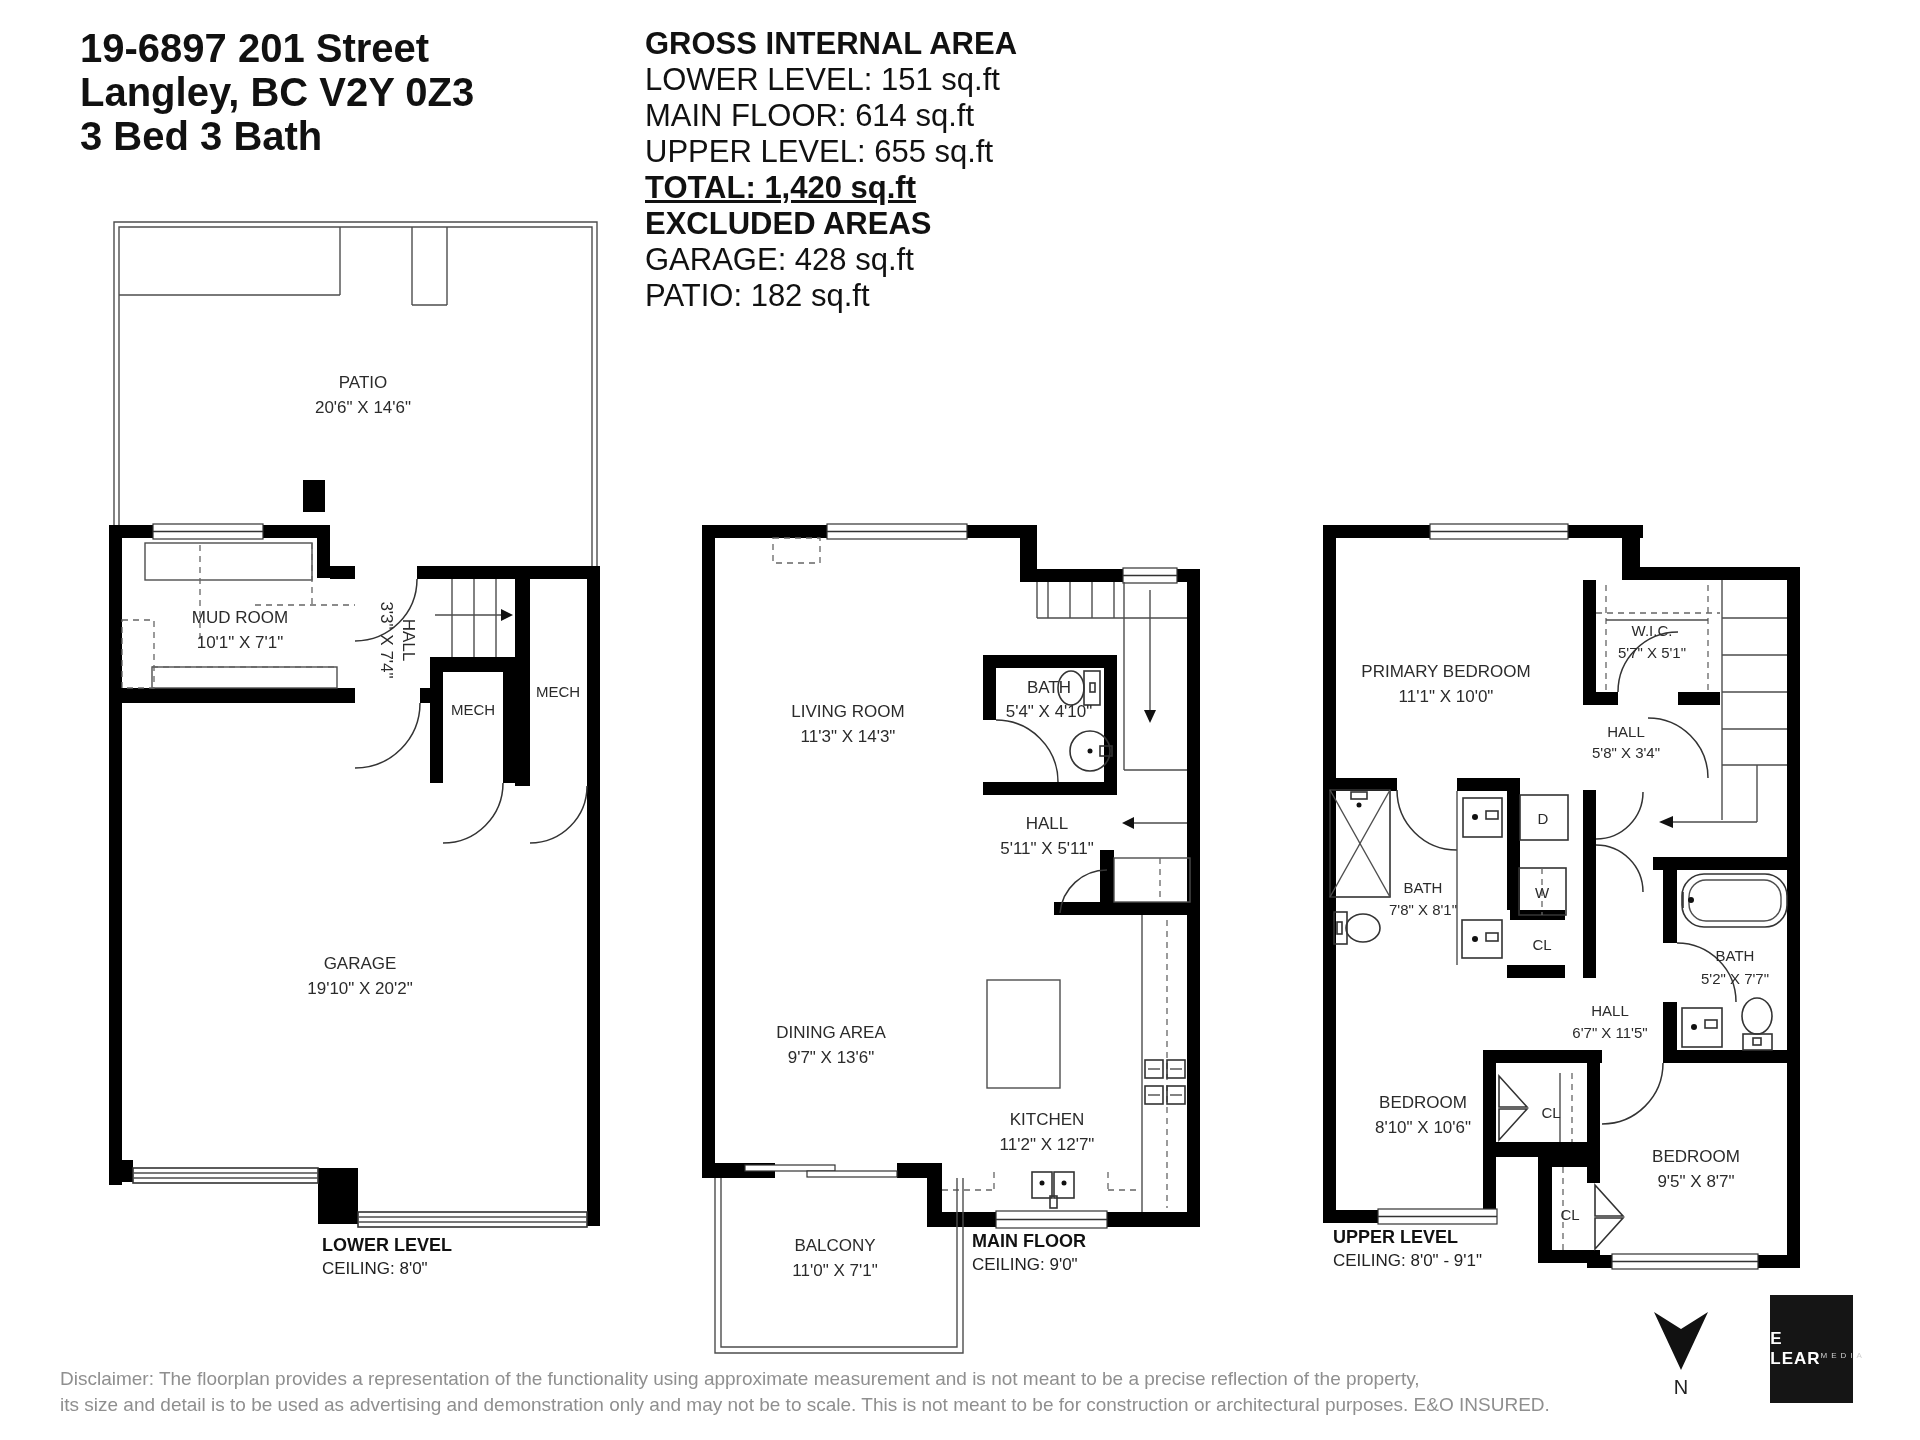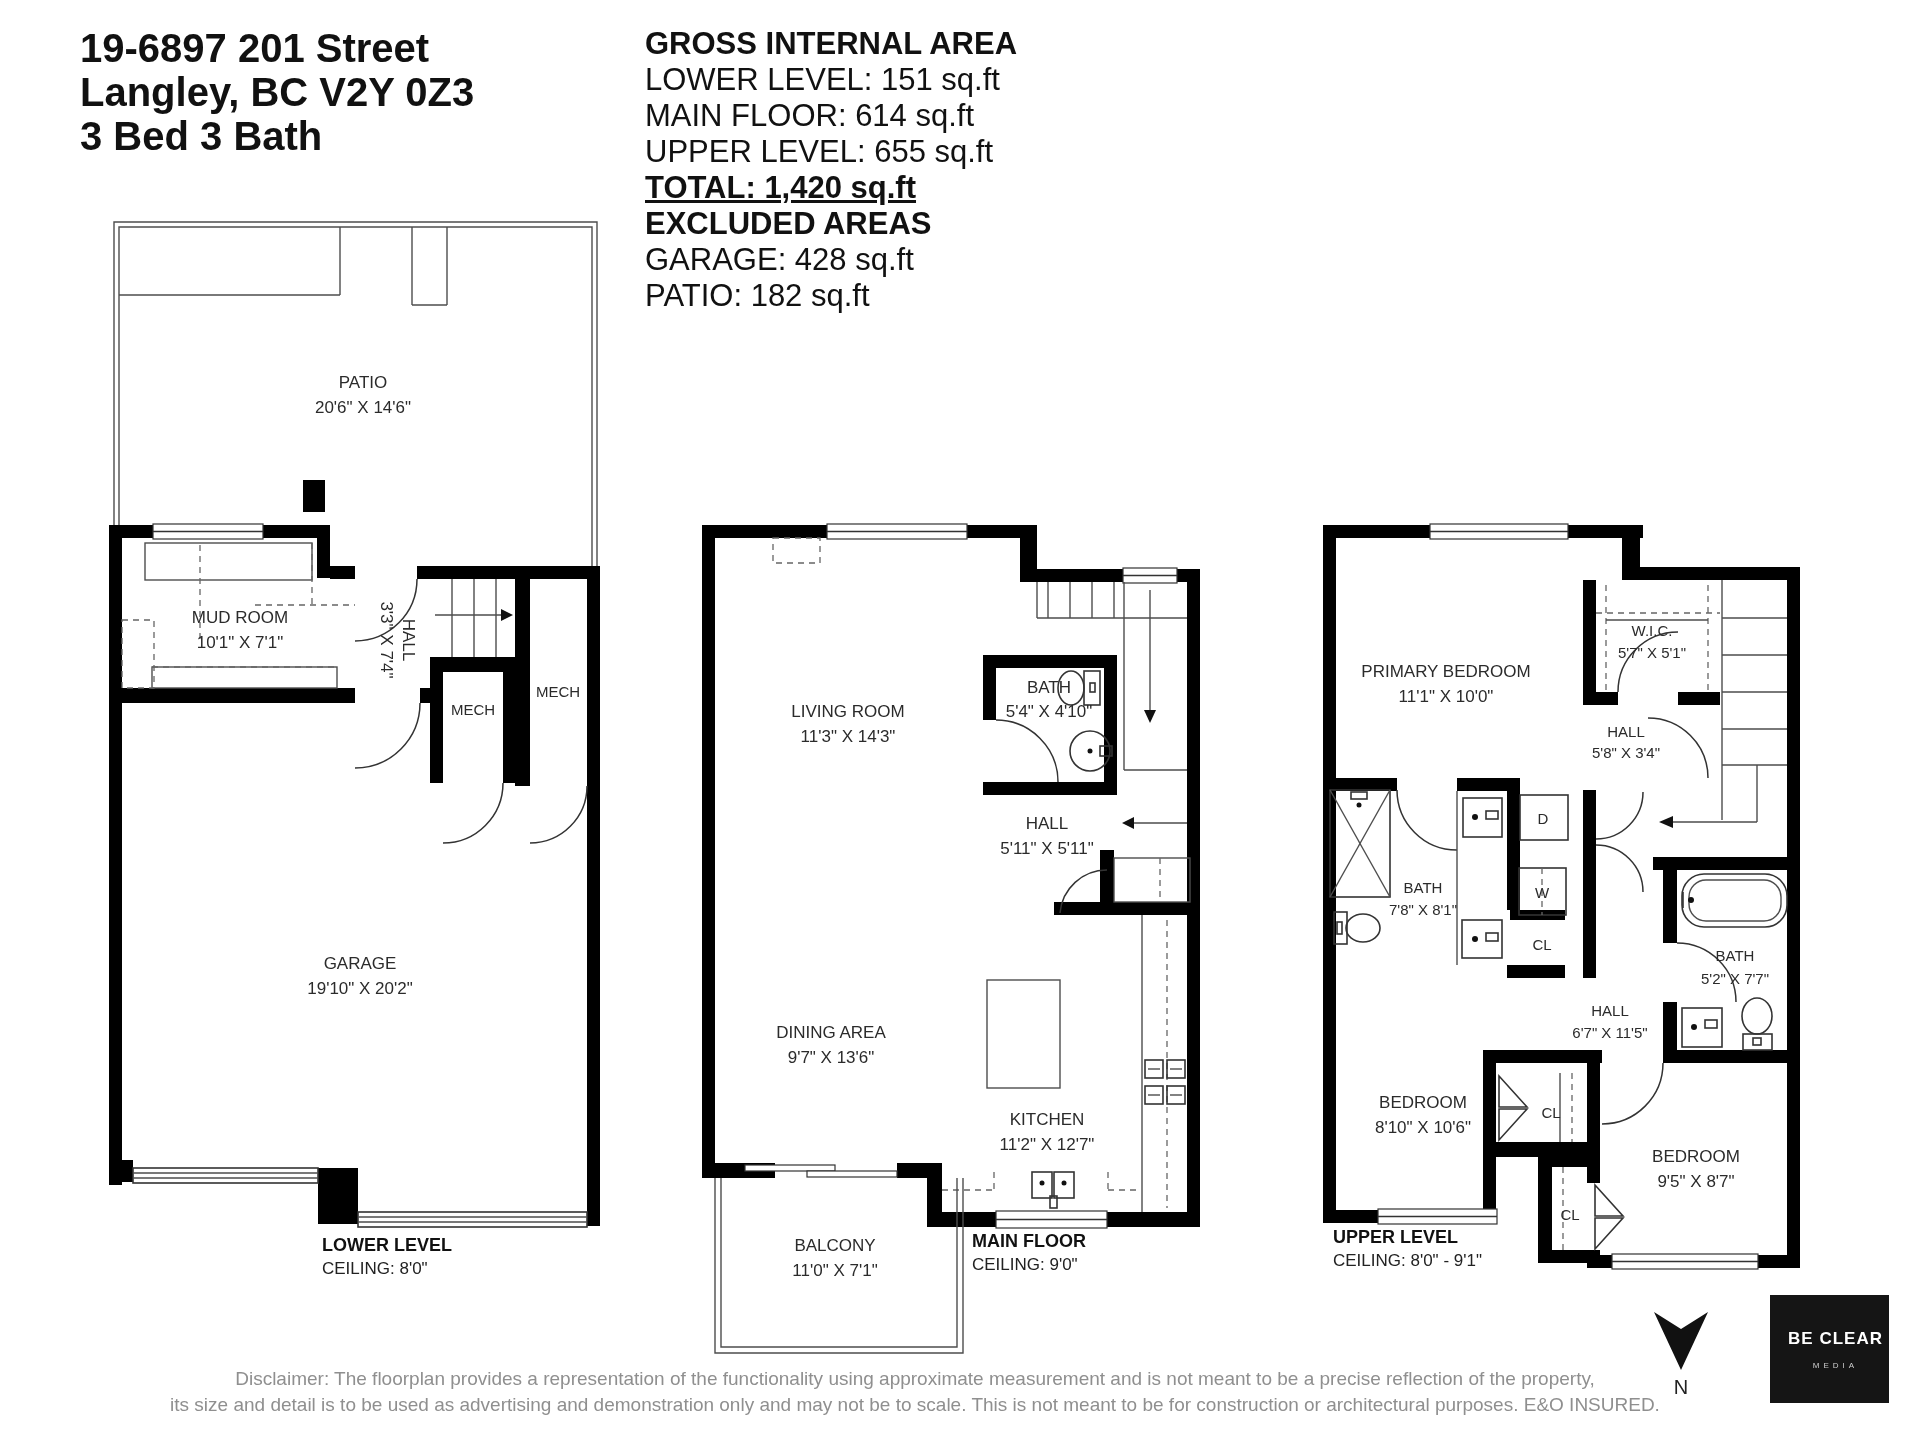--- a/index.html
+++ b/index.html
@@ -23,27 +23,27 @@
   .wf{fill:#fff;stroke:#333;stroke-width:1.2;}
   .ar{fill:none;stroke:#333;stroke-width:1.5;}
   .bk{fill:#111;stroke:none;}
   text{fill:#2b2b2b;}
   .r{font-size:17px;text-anchor:middle;}
   .dm{font-size:17px;text-anchor:middle;}
   .sm{font-size:15px;text-anchor:middle;}
   .lb{font-size:18px;font-weight:bold;fill:#111;text-anchor:start;}
   .lc{font-size:17px;fill:#222;text-anchor:start;}
   
-  .disclaimer{position:absolute;left:60px;right:150px;top:1366px;text-align:center;
+  .disclaimer{position:absolute;left:60px;right:150px;top:1366px;text-align:left;
               color:#8f8f8f;font-size:19px;line-height:26px;}
   .compass{position:absolute;left:1650px;top:1310px;width:62px;text-align:center;}
   .compass svg{position:static;display:block;margin:0 auto;}
   .compass .n{font-size:20px;color:#222;margin-top:4px;}
-  .logo{position:absolute;left:1770px;top:1295px;width:107px;height:108px;background:#151515;
-        display:flex;flex-direction:column;align-items:center;justify-content:center;padding-left:12px;}
+  .logo{position:absolute;left:1770px;top:1295px;width:83px;height:108px;background:#151515;
+        display:flex;flex-direction:row;align-items:center;justify-content:center;}
   .logo .l1{color:#fff;font-size:17px;font-weight:bold;letter-spacing:1px;}
   .logo .l2{color:#cfcfcf;font-size:8px;letter-spacing:4px;margin-top:12px;}
 </style>
 </head>
 <body>
 
 <div id="page">
 
   <div class="address">
     <div>19-6897 201 Street</div>

